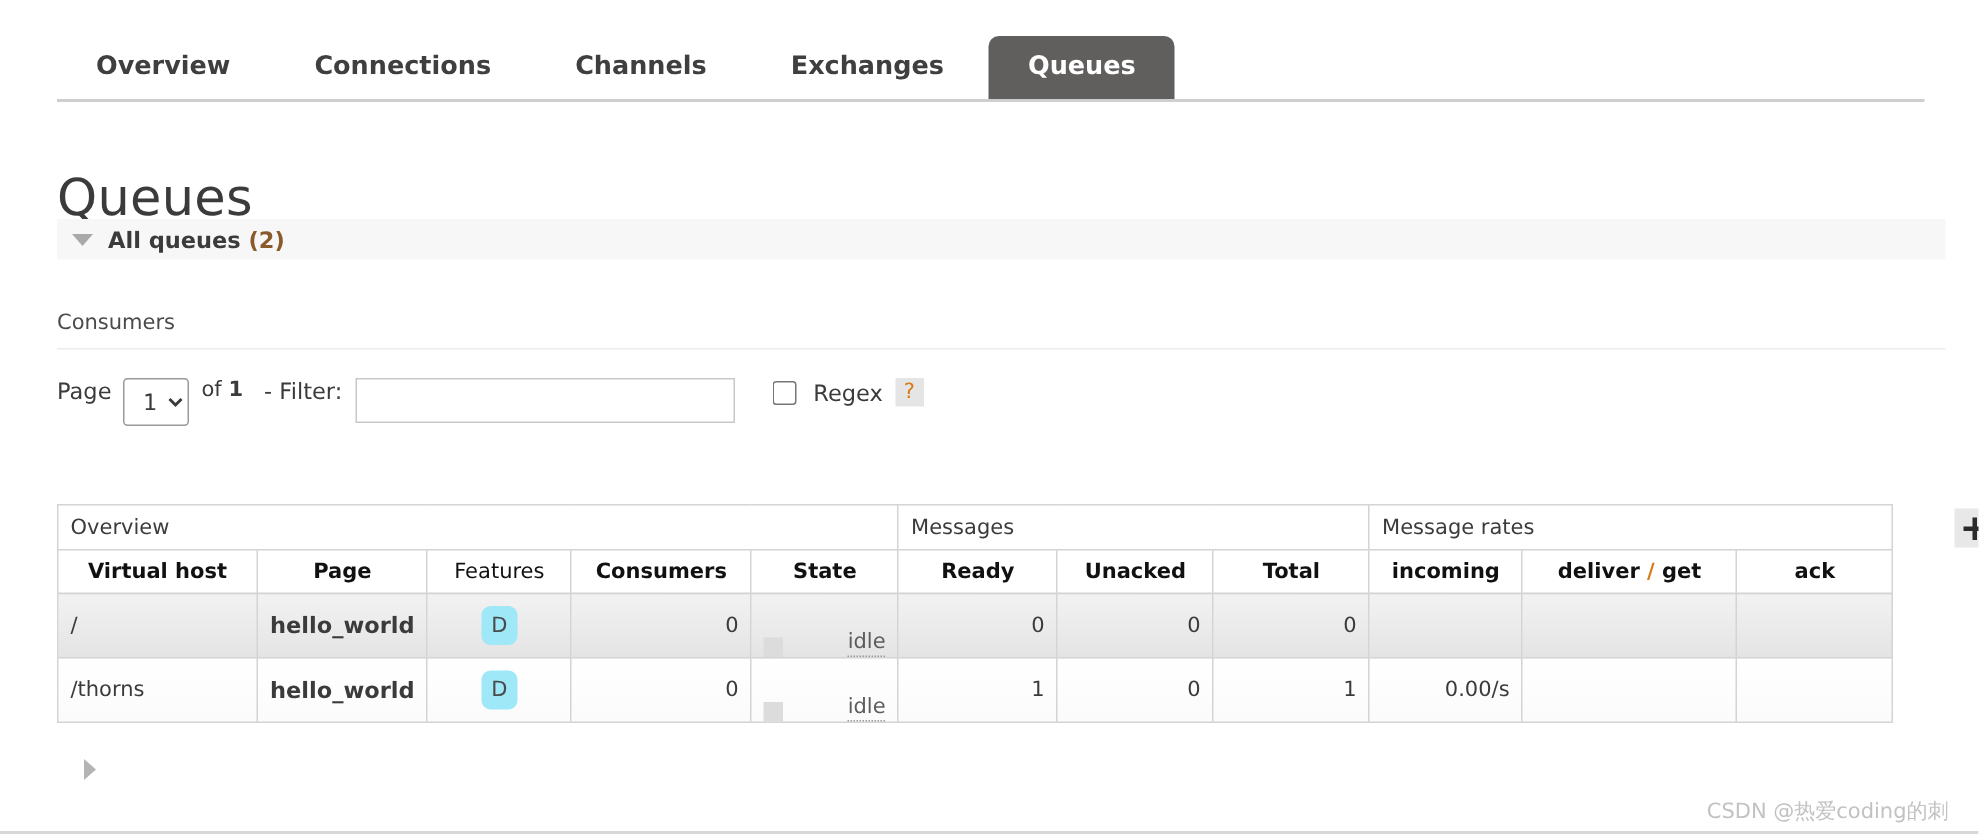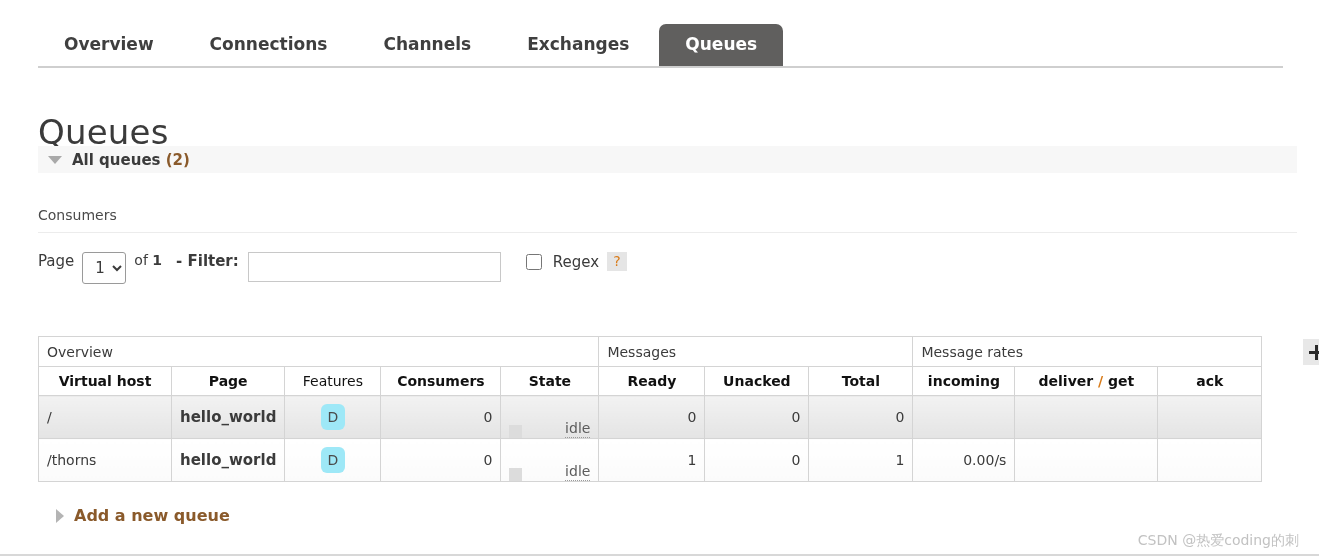--- a/index.html
+++ b/index.html
@@ -146,21 +146,20 @@
     color: #3b3b3b;
     margin-right: 14px;
   }
   #page-of b {
     font-weight: bold;
   }
   #filter-label {
     font-size: 15px;
     color: #3b3b3b;
     margin-right: 9px;
-    font-weight: bold;
   }
   #filter-input {
     width: 253px;
     height: 30px;
     box-sizing: border-box;
     border: 1px solid #c8c8c8;
     background: #fff;
     font-family: "DejaVu Sans", "Liberation Sans", sans-serif;
     font-size: 14px;
     padding: 0 6px;
@@ -487,17 +486,16 @@
     </tr>
   </tbody>
 </table>
 
 <div id="col-toggle">
   <span class="plus"></span>
 </div>
 
 <div id="add-queue">
   <span class="tri right"></span>
-  <span id="add-queue-label">Add a new queue</span>
 </div>
 
 <div id="watermark">CSDN @热爱coding的刺</div>
 <div id="bottom-rule"></div>
 
 </body></html>

